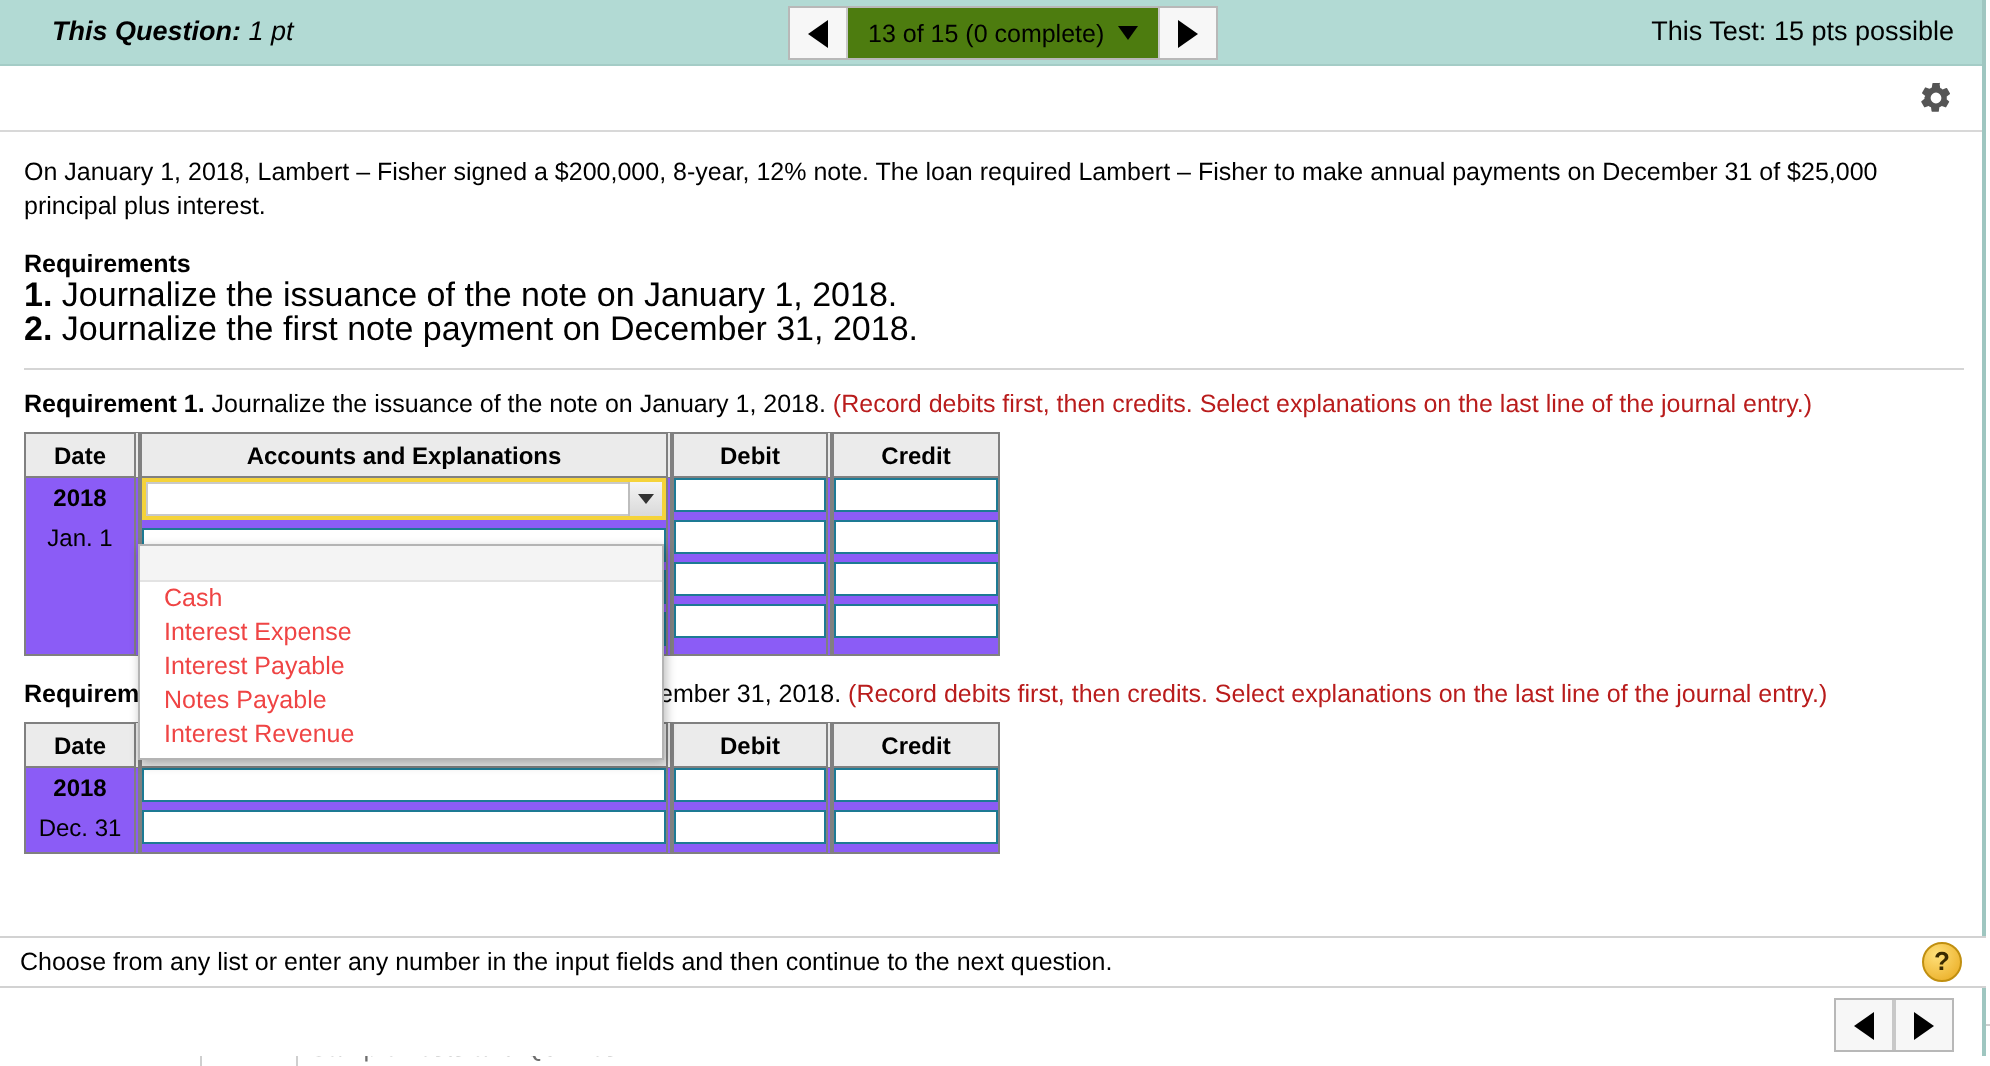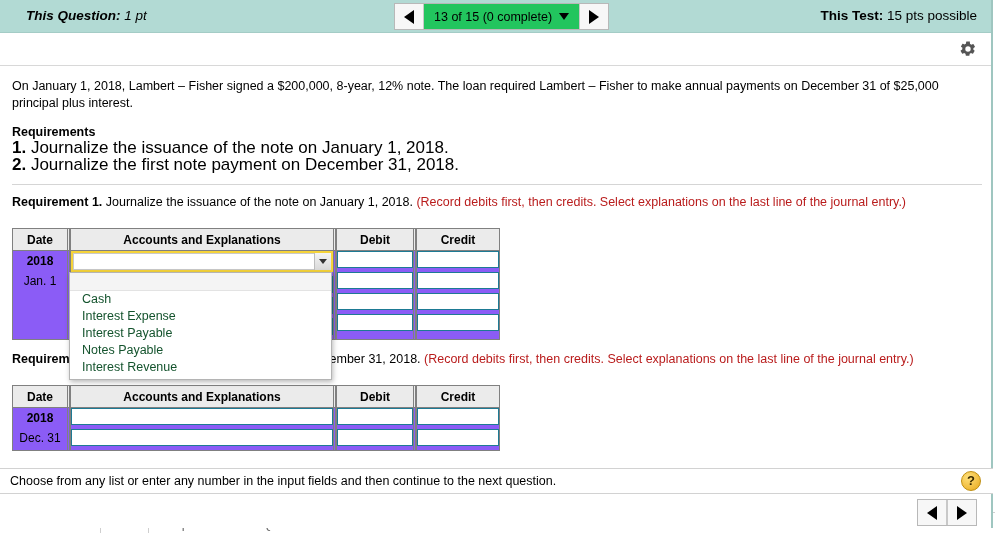--- a/index.html
+++ b/index.html
@@ -75,21 +75,21 @@
     font-style: italic;
   }
   .topbar-left b { font-weight: bold; }
   .topbar-right {
     position: absolute;
     right: 14px;
     top: 8px;
     font-size: 13.5px;
     white-space: nowrap;
   }
-  .topbar-right b { font-weight: bold; }
+  .topbar-right b { font-weight: normal; }
 
   .pager {
     position: absolute;
     left: 394px;
     top: 3px;
     height: 25px;
     display: flex;
     align-items: stretch;
     background: #f7f7f7;
     border: 1px solid #b8b8b8;
@@ -103,21 +103,21 @@
     cursor: pointer;
   }
   .pager-btn:first-child { border-right: 1px solid #c8c8c8; }
   .pager-btn:last-child { border-left: 1px solid #c8c8c8; }
   .pager-label {
     display: flex;
     align-items: center;
     padding: 0 10px;
     font-size: 12.5px;
     white-space: nowrap;
-    background: #22c55e;
+    background: #4d7c0f;
     cursor: pointer;
   }
   .caret-down {
     margin-left: 7px;
     width: 0; height: 0;
     border-left: 5px solid transparent;
     border-right: 5px solid transparent;
     border-top: 7px solid #000;
   }
   .tri-left {
@@ -186,21 +186,21 @@
   .req-title {
     margin-top: 10px;
     font-size: 12.5px;
     white-space: nowrap;
   }
   .req-title .lead { font-weight: bold; }
   .hint { color: #b91c1c; }
 
   
   .jtable {
-    margin-top: 19px;
+    margin-top: 7px;
     border-collapse: separate;
     border-spacing: 0;
     table-layout: fixed;
     background: #ebebeb;
   }
   .jtable th {
     background: #ebebeb;
     border: 1px solid #808080;
     border-right: 3px double #808080;
     font-size: 12px;
@@ -304,21 +304,21 @@
     z-index: 60;
     padding-bottom: 3px;
   }
   .dd-blank {
     height: 17px;
     background: #f4f4f4;
     border-bottom: 1px solid #e3e3e3;
   }
   .dd-item {
     font-size: 12.5px;
-    color: #14532d;
+    color: #ef4444;
     line-height: 17px;
     padding: 0 0 0 12px;
     cursor: pointer;
     white-space: nowrap;
   }
 
   
   .footer-msg {
     position: absolute;
     left: 0;

